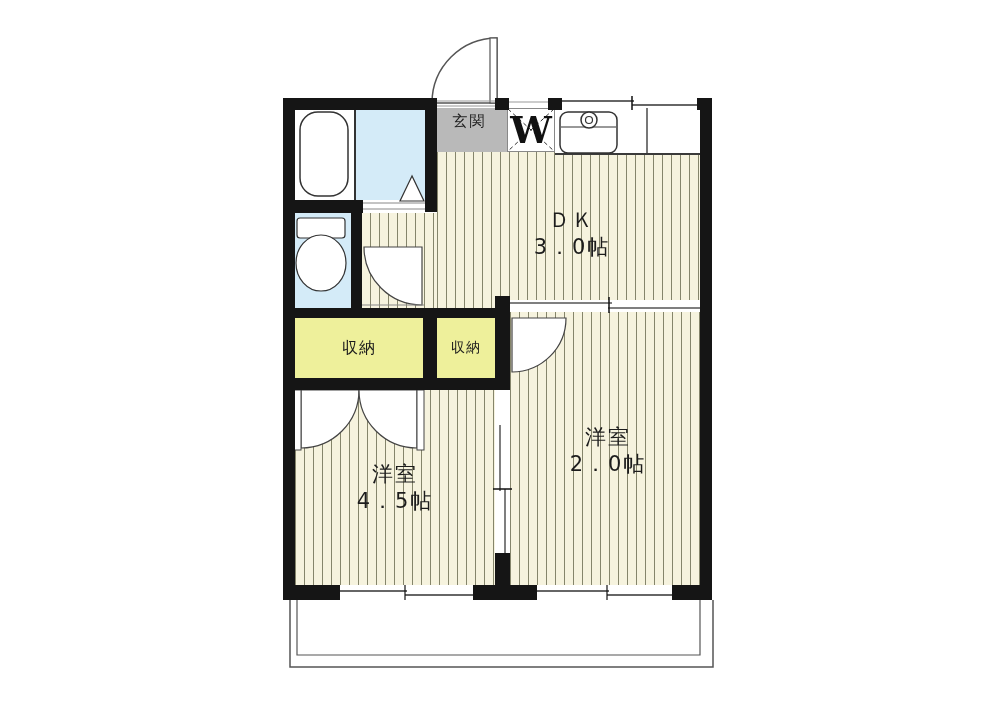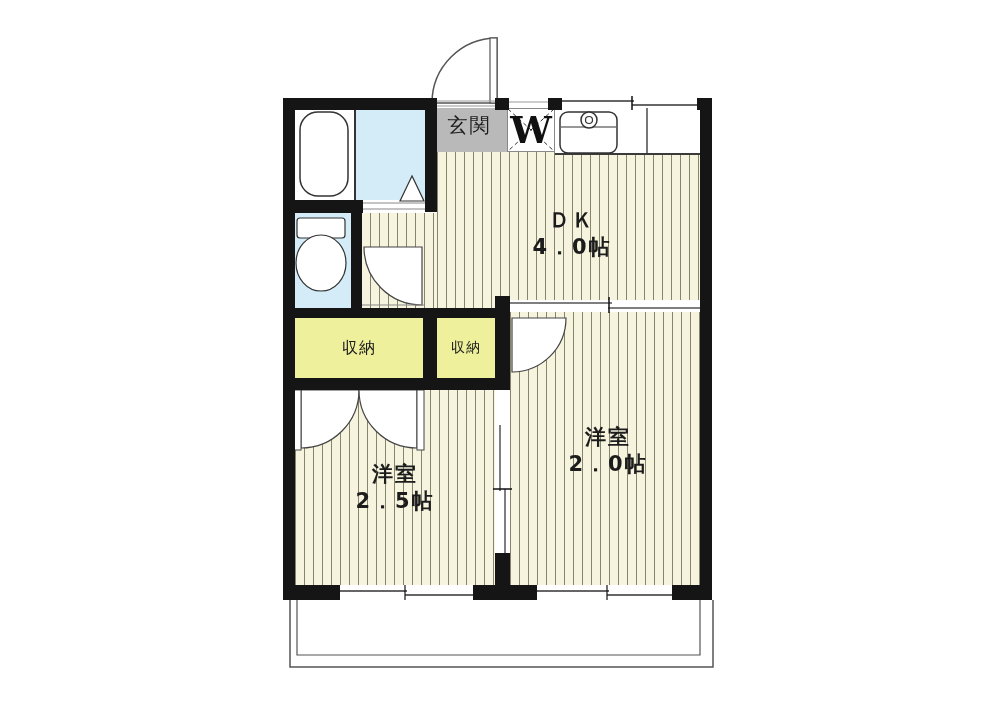--- a/index.html
+++ b/index.html
@@ -6,21 +6,21 @@
   #stage{position:relative;width:1000px;height:707px;background:#ffffff;overflow:hidden;
          font-family:"DejaVu Sans","Liberation Sans",sans-serif;}
   .wall{position:absolute;background:#151515;}
   .floor{position:absolute;background:#f6f3de;
          background-image:repeating-linear-gradient(90deg,#85856b 0px,#85856b 1px,transparent 1px,transparent 9px);}
   .fill{position:absolute;}
   .wet{background:#d4ebf8;}
   .closet{background:#eef09b;}
   .genkan{background:#b9b9b9;}
   .label{position:absolute;color:#1c1c1c;}
-  .room-label{text-align:center;font-size:21px;line-height:27px;letter-spacing:2px;font-weight:700;}
+  .room-label{text-align:center;font-size:21px;line-height:27px;letter-spacing:2px;font-weight:400;}
   .closet-label{display:flex;align-items:center;justify-content:center;font-size:16px;letter-spacing:1px;}
   .counter{position:absolute;background:#ffffff;border-bottom:2px solid #3a3a3a;}
   svg.overlay{position:absolute;left:0;top:0;}
   .w-letter{font-family:"DejaVu Serif","Liberation Serif",serif;font-weight:bold;
             font-size:37px;line-height:44px;text-align:center;color:#111;}
 </style>
 </head>
 <body>
 
 <div id="stage">
@@ -111,34 +111,34 @@
   <div class="wall" style="left:283px;top:200px;width:80px;height:13px;"></div>
   <div class="wall" style="left:425px;top:98px;width:12px;height:114px;"></div>
   <div class="wall" style="left:351px;top:212px;width:11px;height:100px;"></div>
   <div class="wall" style="left:283px;top:308px;width:227px;height:10px;"></div>
   <div class="wall" style="left:423px;top:308px;width:14px;height:82px;"></div>
   <div class="wall" style="left:283px;top:378px;width:154px;height:12px;"></div>
   <div class="wall" style="left:437px;top:378px;width:73px;height:12px;"></div>
   <div class="wall" style="left:495px;top:296px;width:15px;height:94px;"></div>
   <div class="wall" style="left:495px;top:553px;width:15px;height:47px;"></div>
 
-  <div class="label" style="left:432px;top:112px;width:75px;text-align:center;font-size:20px;letter-spacing:2px;">玄関</div>
+  <div class="label" style="left:432px;top:112px;width:75px;text-align:center;font-size:15px;letter-spacing:2px;">玄関</div>
   <div class="label w-letter" style="left:507px;top:108px;width:48px;height:44px;">W</div>
 
   <div class="label room-label" style="left:492px;top:207px;width:160px;">
     <div>ＤＫ</div>
-    <div>4．0帖</div>
+    <div>3．0帖</div>
   </div>
 
   <div class="label room-label" style="left:528px;top:424px;width:160px;">
     <div>洋室</div>
     <div>2．0帖</div>
   </div>
 
   <div class="label room-label" style="left:315px;top:461px;width:160px;">
     <div>洋室</div>
-    <div>2．5帖</div>
+    <div>4．5帖</div>
   </div>
 
   <div class="label closet-label" style="left:295px;top:318px;width:128px;height:60px;">収納</div>
   <div class="label closet-label" style="left:437px;top:318px;width:58px;height:60px;font-size:14px;">収納</div>
 
 </div>
 
 </body></html>

